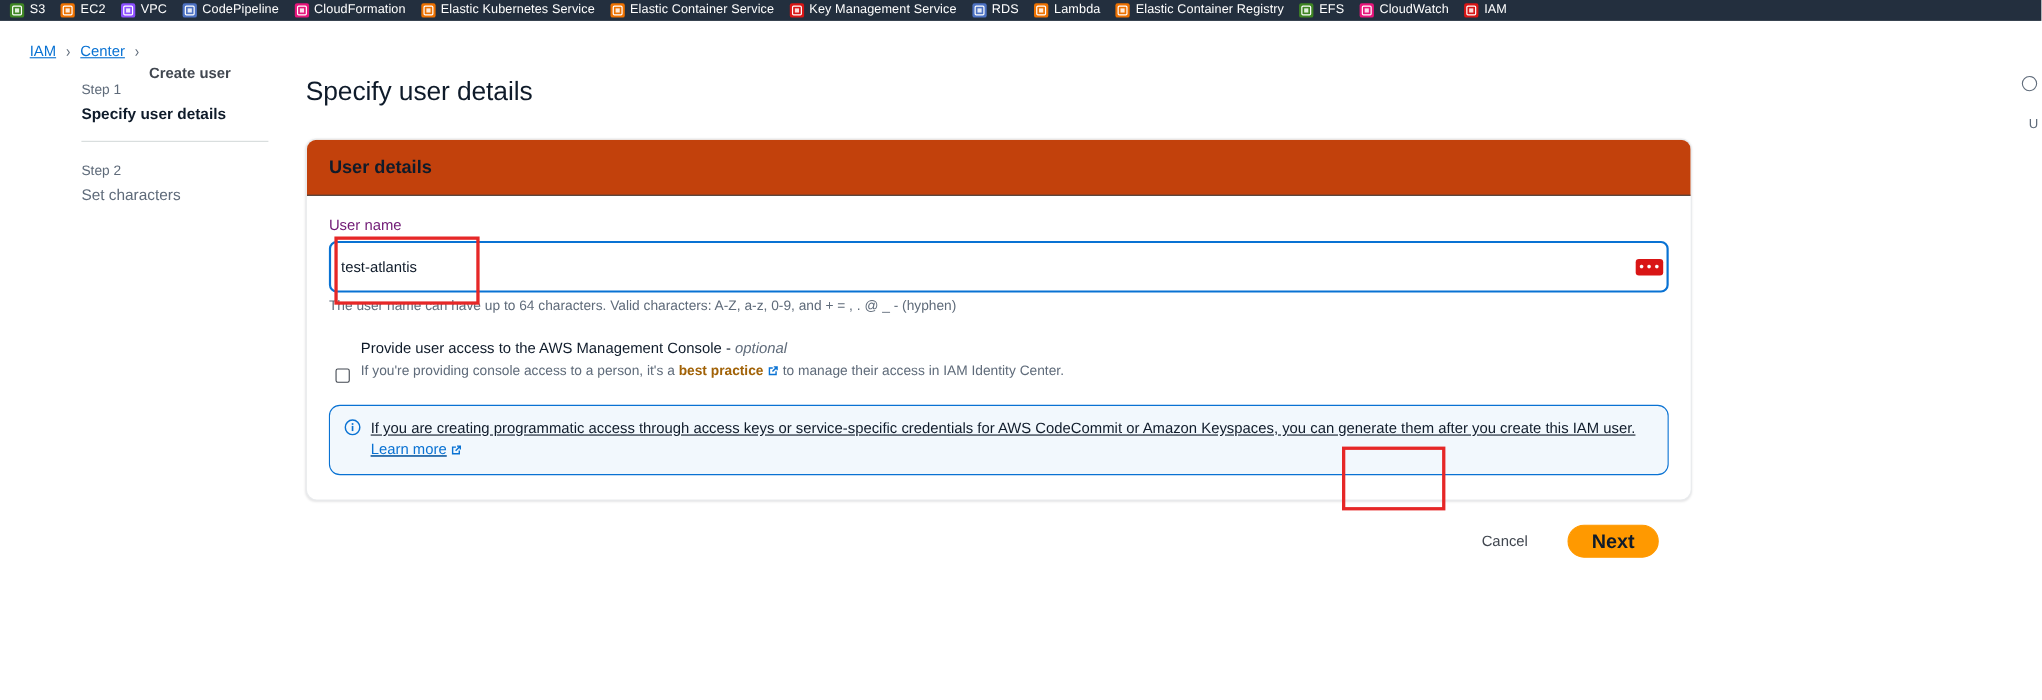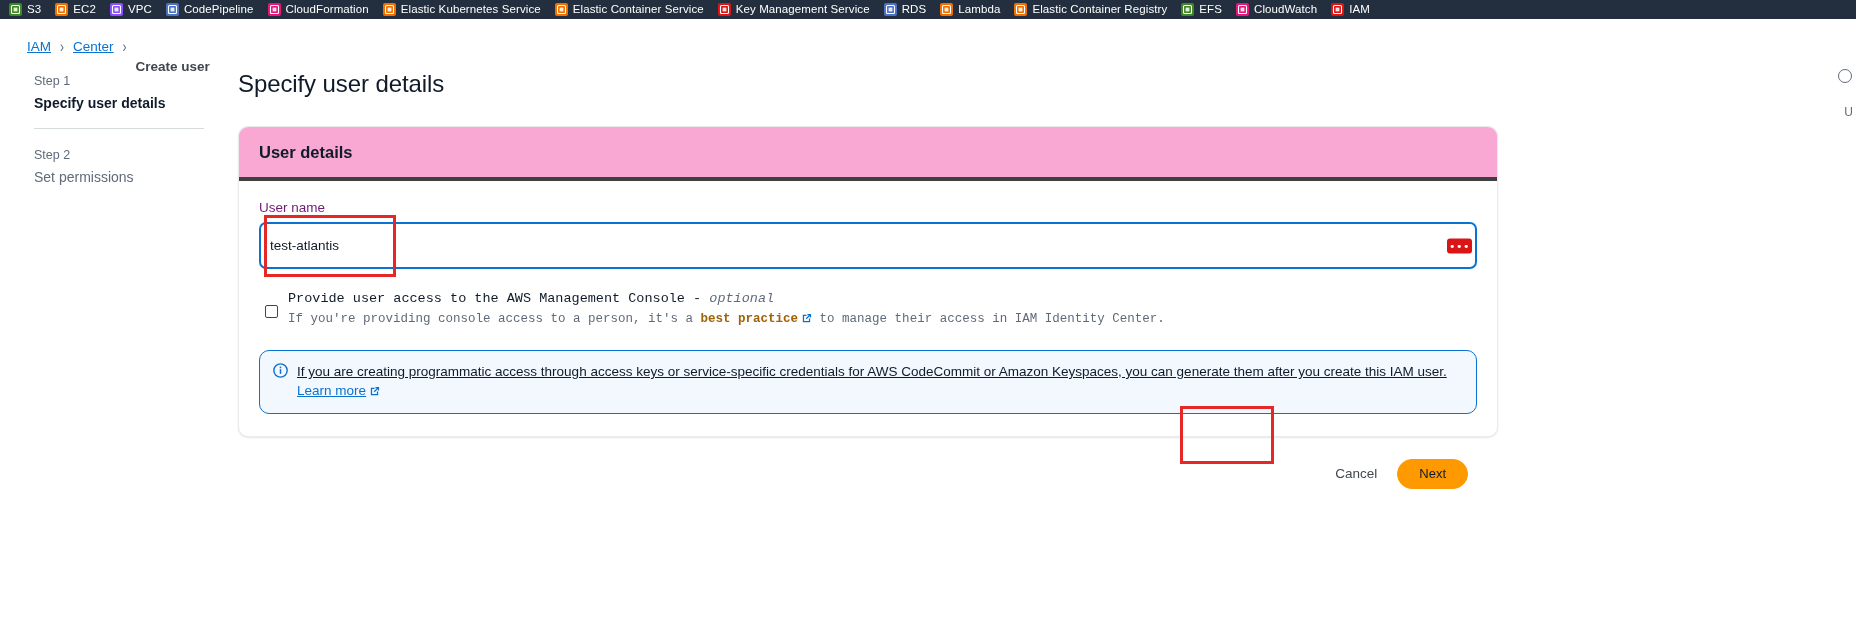--- a/index.html
+++ b/index.html
@@ -73,20 +73,21 @@
     display: inline-block;
     transform: scaleY(1.3);
   }
 
   
   #page {
     display: flex;
     align-items: flex-start;
     height: 560px;
     position: relative;
+    margin-left: 40px;
   }
 
   
   #wizard-nav {
     width: 238px;
     flex: 0 0 238px;
     padding: 16px 34px 0 34px;
   }
   .wiz-step { padding-bottom: 16px; }
   .wiz-step + .wiz-step { border-top: 1px solid #d5dbdb; padding-top: 18px; }
@@ -121,22 +122,22 @@
 
   .container {
     background: #ffffff;
     border: 1px solid #e9ebed;
     border-radius: 10px;
     box-shadow: 0 1px 2px rgba(0,7,22,0.10);
     overflow: hidden;
   }
   .container-header {
     padding: 15px 20px 15px 20px;
-    border-bottom: 4px solid #404040;
-    background: #f9a8d4;
+    border-bottom: 1px solid #404040;
+    background: #c2410c;
   }
   .container-header h2 {
     margin: 0;
     font-size: 16.5px;
     font-weight: 700;
     color: #0f1b2a;
     line-height: 20px;
   }
   .container-body { padding: 18px 20px 22px 20px; }
 
@@ -180,21 +181,21 @@
     cursor: pointer;
   }
   .field-hint {
     font-size: 12.5px;
     color: #5f6b7a;
     margin-top: 4px;
     line-height: 17px;
   }
 
   
-  .check-row { margin-top: 20px; display: flex; align-items: center; font-family: Liberation Mono, monospace; }
+  .check-row { margin-top: 20px; display: flex; align-items: flex-end; }
   .cbox {
     width: 13px; height: 13px;
     border: 1.5px solid #414750;
     border-radius: 2px;
     background: #fff;
     margin: 3px 10px 0 6px;
     flex: 0 0 auto;
     cursor: pointer;
   }
   .check-text { flex: 1; }
@@ -241,41 +242,41 @@
     line-height: 19px;
     text-decoration: underline;
   }
   .alert-text a { color: #0972d3; font-weight: 400; text-decoration: underline; }
 
   
   #actions {
     display: flex;
     justify-content: flex-end;
     align-items: center;
-    gap: 8px;
+    gap: 24px;
     margin-top: 22px;
     padding-right: 30px;
   }
   .btn-link {
     background: none;
     border: none;
     color: #414750;
     font-size: 13.5px;
     font-family: "Liberation Sans", sans-serif;
     padding: 5px 12px;
     cursor: pointer;
     line-height: 20px;
   }
   .btn-primary {
     background: #ff9900;
     border: 1px solid #ff9900;
     border-radius: 18px;
     color: #0f1b2a;
-    font-size: 13px;
-    font-weight: 400;
+    font-size: 18px;
+    font-weight: 700;
     font-family: "Liberation Sans", sans-serif;
     padding: 4px 21px;
     cursor: pointer;
     line-height: 20px;
   }
 
   
   .annot {
     position: absolute;
     border: 3px solid #e62727;
@@ -419,41 +420,42 @@
 
 <div id="page">
 
   <aside id="wizard-nav">
       <div class="wiz-step active">
         <div class="wiz-num">Step 1</div>
         <div class="wiz-title">Specify user details</div>
       </div>
       <div class="wiz-step">
         <div class="wiz-num">Step 2</div>
-        <div class="wiz-title">Set permissions</div>
+        <div class="wiz-title">Set characters</div>
       </div>
     </aside>
 
   <main id="main">
 
     <h1 id="page-title">Specify user details</h1>
 
     <section class="container">
       <div class="container-header">
         <h2>User details</h2>
       </div>
 
       <div class="container-body">
 
         <div>
           <label class="field-label">User name</label>
           <div class="input-wrap">
             <input class="text-input" type="text" value="test-atlantis" style="">
             <span class="input-badge">•••</span>
           </div>
+          <div class="field-hint">The user name can have up to 64 characters. Valid characters: A-Z, a-z, 0-9, and + = , . @ _ - (hyphen)</div>
         </div>
 
         <div class="check-row">
           <span class="cbox"></span>
           <div class="check-text">
             <div class="check-label">
               <span>Provide user access to the AWS Management Console - </span><span class="opt">optional</span>
             </div>
             <div class="check-desc">
               <span>If you're providing console access to a person, it's a </span><a class="inline-link">best practice</a><span class="ext-ico"><svg width="11" height="11" viewBox="0 0 12 12">

